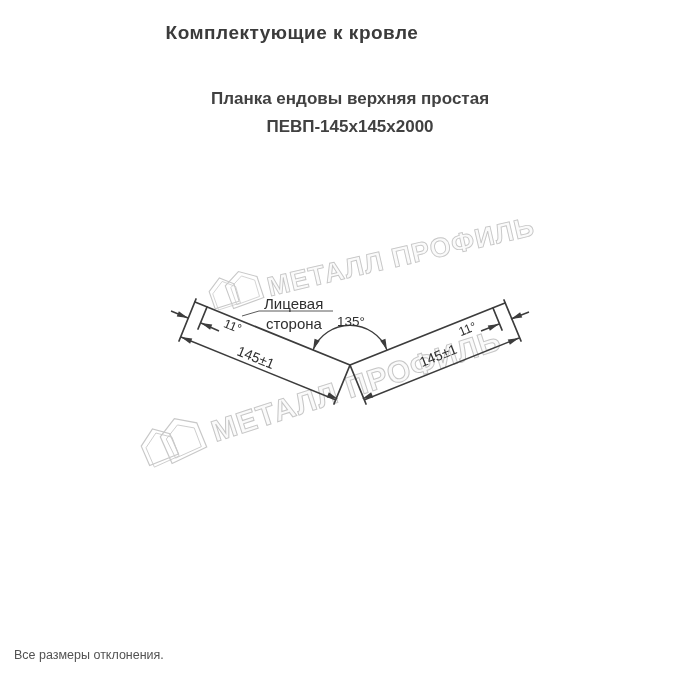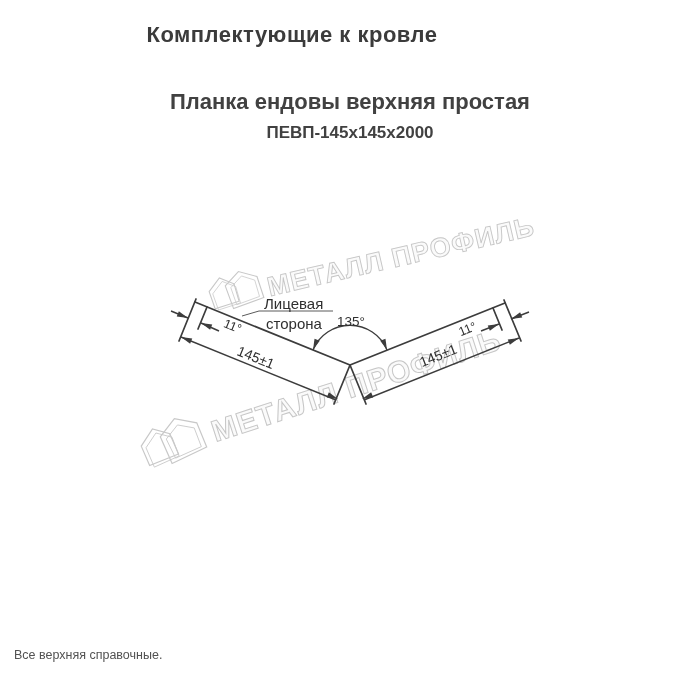--- a/index.html
+++ b/index.html
@@ -2,28 +2,28 @@
 <html><head>
 <meta charset="utf-8">
 <style>
   html,body{margin:0;padding:0;}
   body{
     width:700px;height:700px;position:relative;background:#ffffff;
     font-family:"Liberation Sans","DejaVu Sans",sans-serif;overflow:hidden;
   }
   .page-title{
     position:absolute;top:22px;left:0;width:584px;text-align:center;
-    font-size:22px;font-weight:bold;color:#3b3b3b;letter-spacing:.5px;
+    font-size:19px;font-weight:bold;color:#3b3b3b;letter-spacing:.5px;
   }
   .product-name{
     position:absolute;top:89px;left:0;width:700px;text-align:center;
-    font-size:22px;font-weight:bold;color:#414141;
+    font-size:17px;font-weight:bold;color:#414141;
   }
   .product-code{
-    position:absolute;top:123px;left:0;width:700px;text-align:center;
+    position:absolute;top:117px;left:0;width:700px;text-align:center;
     font-size:17px;font-weight:bold;color:#414141;
   }
   svg.drawing{position:absolute;left:0;top:0;}
   .notes{
     position:absolute;left:14px;top:647px;
     font-size:12.5px;color:#525252;line-height:17px;
   }
 </style>
 </head>
 <body>
@@ -102,14 +102,14 @@
     <text x="266" y="329" font-size="15">сторона</text>
     <text x="351" y="326" font-size="13.5" text-anchor="middle">135°</text>
     <text x="231" y="330" font-size="12.5" text-anchor="middle" transform="rotate(22,231,330)">11°</text>
     <text x="469" y="333" font-size="12.5" text-anchor="middle" transform="rotate(-22,469,333)">11°</text>
     <text x="254" y="362" font-size="14" text-anchor="middle" transform="rotate(22.1,254,362)">145±1</text>
     <text x="440" y="360" font-size="14" text-anchor="middle" transform="rotate(-21.8,440,360)">145±1</text>
   </g>
 </svg>
 
 <div class="notes">
-  <div>Все верхняя справочные.</div>
+  <div>Все размеры отклонения.</div>
 </div>
 
 </body></html>

